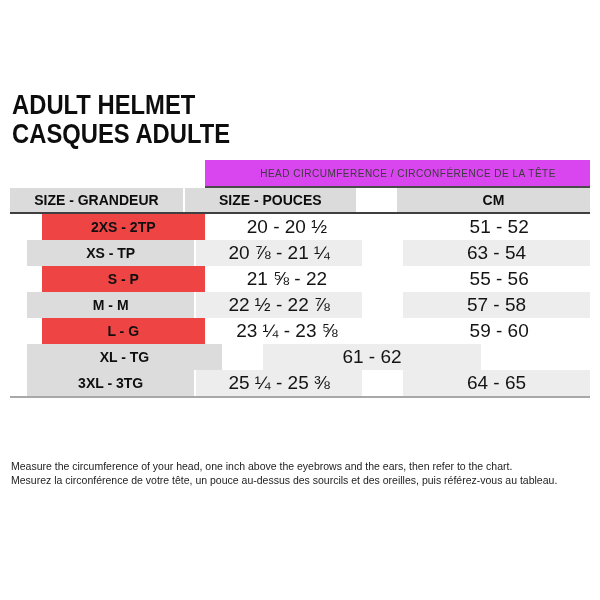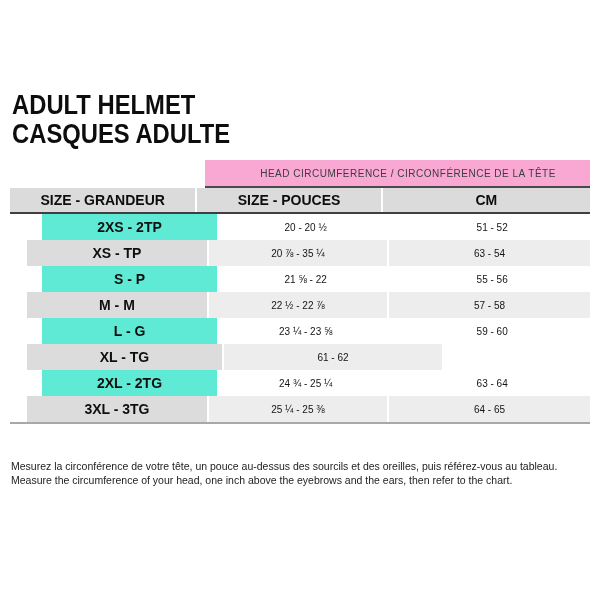--- a/index.html
+++ b/index.html
@@ -36,21 +36,21 @@
     position: absolute;
     left: 10px;
     top: 160px;
     width: 580px;
   }
   .span-header {
     box-sizing: border-box;
     margin-left: 195px;
     width: 385px;
     height: 28px;
-    background: #f9a8d4;
+    background: #d946ef;
     border-bottom: 2px solid #4a4a4a;
     display: flex;
     align-items: center;
     justify-content: center;
     font-size: 10px;
     letter-spacing: 0.5px;
     color: #3c3c3c;
     white-space: nowrap;
     padding-left: 21px;
   }
@@ -67,38 +67,38 @@
   }
   .cell {
     box-sizing: border-box;
     display: flex;
     align-items: center;
     justify-content: center;
     white-space: nowrap;
   }
   .c1 { width: 195px; }
   .c2 { width: 195px; border-left: 2px solid #ffffff; }
-  .c3 { width: 220px; border-left: 2px solid #ffffff; }
+  .c3 { width: 220px; border-left: 2px solid #ffffff; margin-left: 39px; }
   .header-row .c1 { border-left: none; }
 
   .row {
     display: flex;
     height: 26px;
   }
   .row .c1 {
     font-weight: bold;
     font-size: 14px;
     color: #0f0f0f;
   }
   .row .c2, .row .c3 {
     font-weight: normal;
-    font-size: 10px;
+    font-size: 19px;
     color: #141414;
   }
-  .row.a .c1 { background: #5eead4; margin-left: 32px; }
+  .row.a .c1 { background: #ef4444; margin-left: 32px; }
   .row.a .c2, .row.a .c3 { background: #ffffff; }
   .row.b .c1 { background: #dcdcdc; margin-left: 17px; }
   .row.b .c2, .row.b .c3 { background: #ededed; }
 
   .table-bottom-rule {
     height: 0;
     border-top: 2px solid #a8a8a8;
   }
 
   
@@ -130,21 +130,21 @@
     <div class="cell c3">CM</div>
   </div>
 
   <div class="row a">
     <div class="cell c1">2XS - 2TP</div>
     <div class="cell c2">20 - 20 ½</div>
     <div class="cell c3">51 - 52</div>
   </div>
   <div class="row b">
     <div class="cell c1">XS - TP</div>
-    <div class="cell c2">20 ⅞ - 35 ¼</div>
+    <div class="cell c2">20 ⅞ - 21 ¼</div>
     <div class="cell c3">63 - 54</div>
   </div>
   <div class="row a">
     <div class="cell c1">S - P</div>
     <div class="cell c2">21 ⅝ - 22</div>
     <div class="cell c3">55 - 56</div>
   </div>
   <div class="row b">
     <div class="cell c1">M - M</div>
     <div class="cell c2">22 ½ - 22 ⅞</div>
@@ -152,30 +152,25 @@
   </div>
   <div class="row a">
     <div class="cell c1">L - G</div>
     <div class="cell c2">23 ¼ - 23 ⅝</div>
     <div class="cell c3">59 - 60</div>
   </div>
   <div class="row b">
     <div class="cell c1">XL - TG</div>
     <div class="cell c3">61 - 62</div>
   </div>
-  <div class="row a">
-    <div class="cell c1">2XL - 2TG</div>
-    <div class="cell c2">24 ¾ - 25 ¼</div>
-    <div class="cell c3">63 - 64</div>
-  </div>
   <div class="row b">
     <div class="cell c1">3XL - 3TG</div>
     <div class="cell c2">25 ¼ - 25 ⅜</div>
     <div class="cell c3">64 - 65</div>
   </div>
 
   <div class="table-bottom-rule"></div>
 </div>
 
 <div class="footer-note">
+  <div>Measure the circumference of your head, one inch above the eyebrows and the ears, then refer to the chart.</div>
   <div>Mesurez la circonférence de votre tête, un pouce au-dessus des sourcils et des oreilles, puis référez-vous au tableau.</div>
-  <div>Measure the circumference of your head, one inch above the eyebrows and the ears, then refer to the chart.</div>
 </div>
 
 </body></html>

